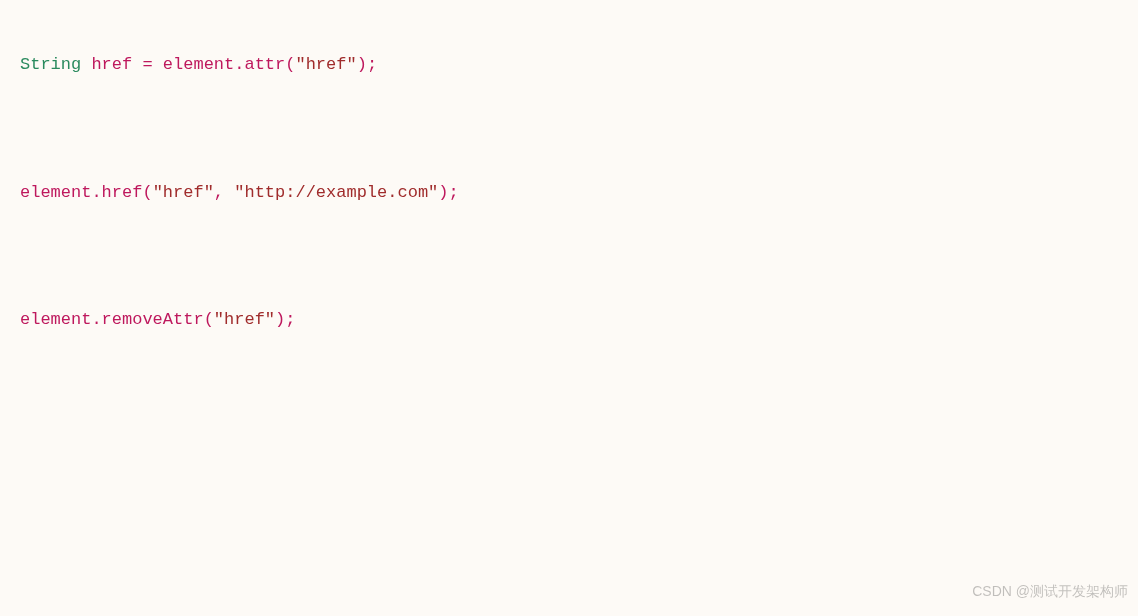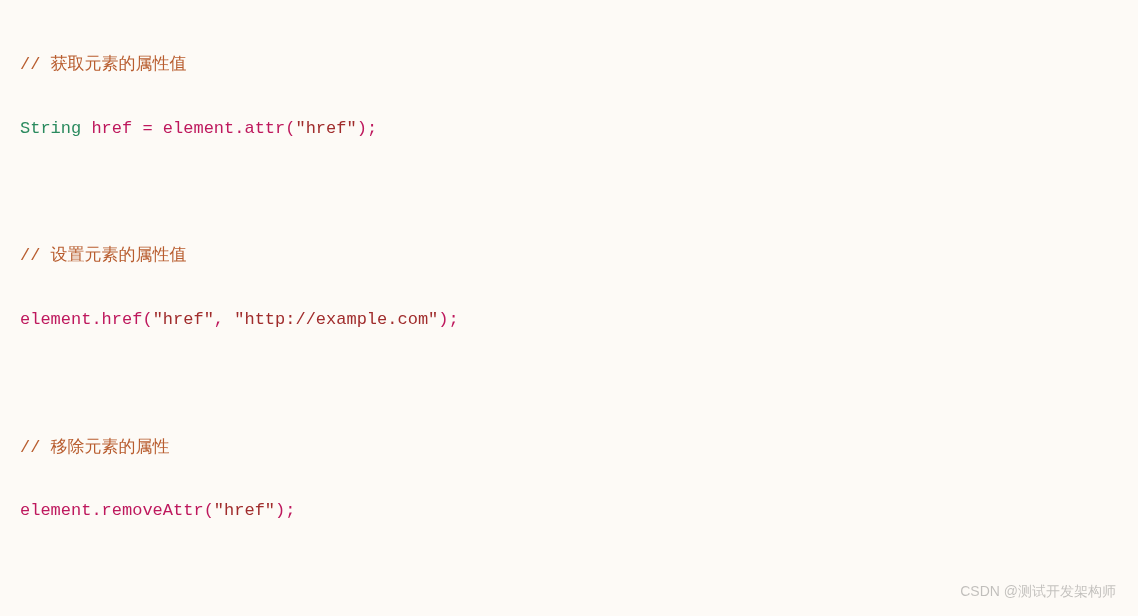--- a/index.html
+++ b/index.html
@@ -32,38 +32,35 @@
     }
     .string {
       color: #a02c2c;
     }
     .plain {
       color: #be185d;
     }
     .watermark {
       position: absolute;
       bottom: 14px;
-      right: 22px;
+      right: 10px;
       font-size: 14px;
       color: rgba(0,0,0,0.24);
       font-family: sans-serif;
       margin-top: 38px;
     }
   </style>
 </head>
 <body>
 
 <div class="code-block">
-<div class="line"><span class="comment">// 获取元素的属性值</span></div>
 <div class="line"><span class="keyword">String</span><span class="plain"> href = element.attr(</span><span class="string">"href"</span><span class="plain">);</span></div>
 <div class="line">&nbsp;</div>
-<div class="line"><span class="comment">// 设置元素的属性值</span></div>
 <div class="line"><span class="plain">element.href(</span><span class="string">"href"</span><span class="plain">, </span><span class="string">"http://example.com"</span><span class="plain">);</span></div>
 <div class="line">&nbsp;</div>
-<div class="line"><span class="comment">// 移除元素的属性</span></div>
 <div class="line"><span class="plain">element.removeAttr(</span><span class="string">"href"</span><span class="plain">);</span></div>
 <div class="line">&nbsp;</div>
 
 
 
 
 
 
 
 

